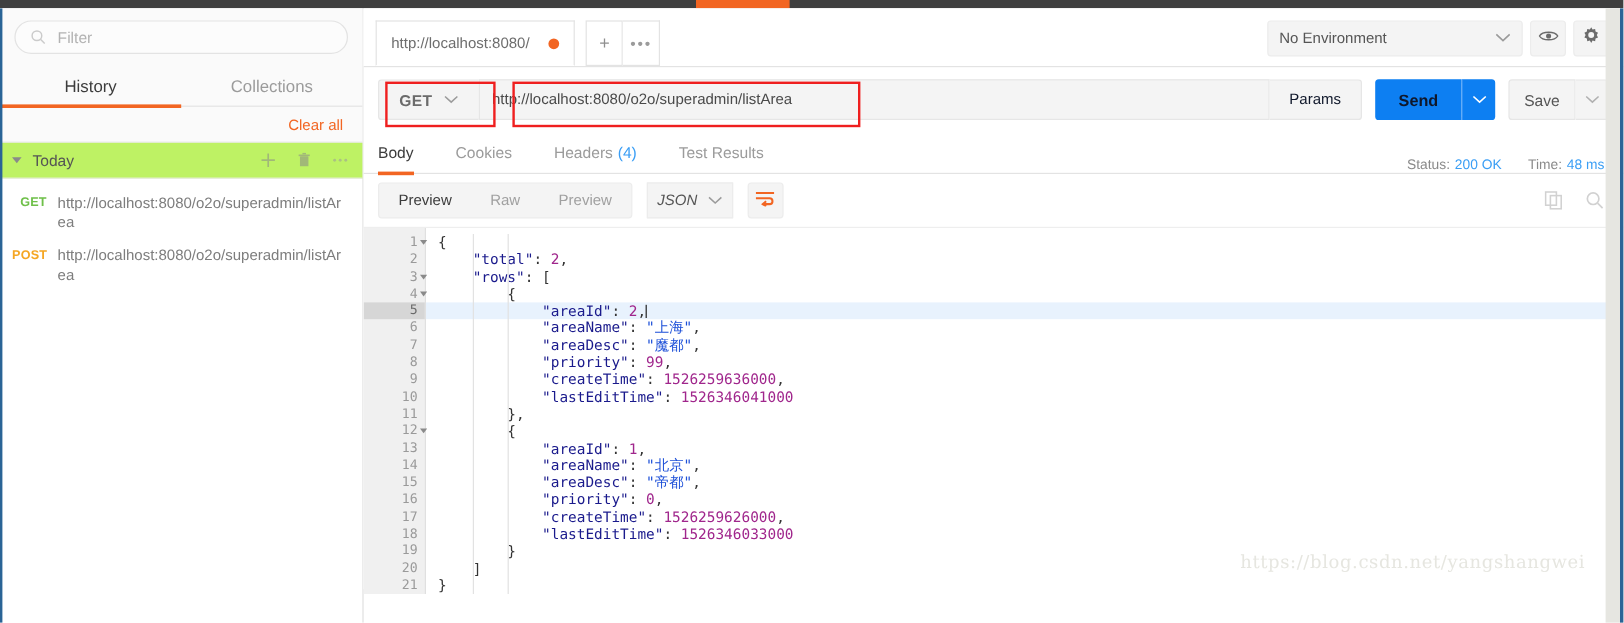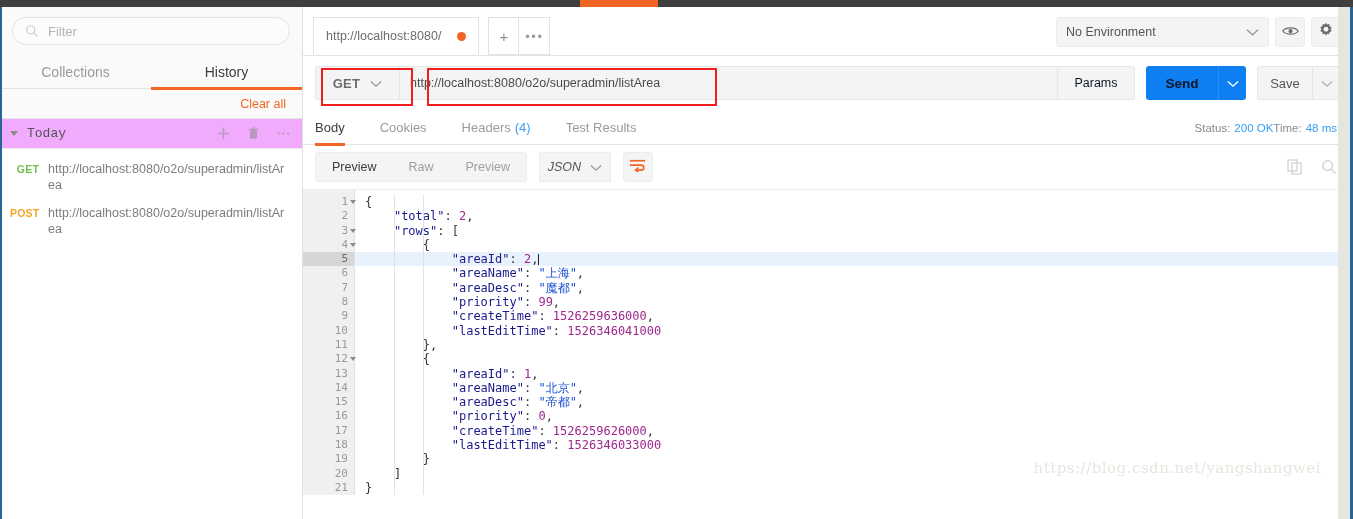--- a/index.html
+++ b/index.html
@@ -38,23 +38,22 @@
   .side-tab.active { color: #3c3c3c; }
   .side-tab.active::after {
     content: ""; position: absolute; left: 0; right: 0; bottom: -1px; height: 3px; background: #f26522;
   }
 
   .clear-row { height: 30px; background: #fafafa; display: flex; align-items: center; justify-content: flex-end;
                padding-right: 16px; border-bottom: 1px solid #e6e6e6; }
   .clear-row .lbl { font-size: 12.5px; color: #f26522; cursor: pointer; }
 
   .today-row {
-    height: 30px; background: #f0abfc; display: flex; align-items: center; padding: 0 12px 0 10px;
+    height: 30px; background: #bef264; display: flex; align-items: center; padding: 0 12px 0 10px;
     border-bottom: 1px solid #ededed;
-    font-family: Liberation Mono, monospace;
   }
   .caret-dn { width: 0; height: 0; border-left: 4.5px solid transparent; border-right: 4.5px solid transparent;
               border-top: 5.5px solid #8a8a8a; margin-right: 9px; }
   .today-row .lbl { font-size: 13px; color: #555; flex: 1; }
   .today-row .acts { display: flex; align-items: center; gap: 17px; }
   .today-row .acts .ico { width: 13px; height: 13px; opacity: .55; cursor: pointer; }
 
   .hist-list { padding-top: 6px; }
   .hist-item { display: flex; padding: 6px 12px 6px 10px; cursor: pointer; }
   .hist-item .meth { width: 38px; flex: none; font-size: 10.5px; font-weight: bold; text-align: right;
@@ -122,22 +121,22 @@
   .annot { position: absolute; border: 2.5px solid #ef1f1f; pointer-events: none; }
 
   
   .resptabs { height: 35px; border-bottom: 1px solid #e3e3e3; display: flex; align-items: center;
               padding-left: 12px; position: relative; }
   .rtab { font-size: 13px; color: #9b9b9b; margin-right: 35px; cursor: pointer; position: relative;
           height: 35px; display: flex; align-items: center; }
   .rtab.active { color: #3c3c3c; }
   .rtab.active::after { content: ""; position: absolute; left: 0; right: 0; bottom: -1px; height: 3px; background: #f26522; }
   .rtab .cnt { color: #3a9ef5; margin-left: 4px; }
-  .statusinfo { position: absolute; right: 16px; top: 0; height: 35px; display: flex; align-items: center;
-                font-size: 11.5px; color: #8a8a8a; }
+  .statusinfo { position: absolute; right: 16px; top: 10px; height: 35px; display: flex; align-items: center;
+                font-size: 11.5px; color: #8a8a8a; gap: 22px; }
   .statusinfo b { font-weight: normal; color: #3a9ef5; margin-left: 4px; }
 
   
   .fmtbar { height: 44px; display: flex; align-items: center; padding: 0 12px; position: relative; }
   .seg { height: 30px; background: #f4f4f4; border: 1px solid #ececec; border-radius: 3px; display: flex;
          align-items: center; }
   .seg .s { padding: 0 16px; font-size: 12.5px; color: #a0a0a0; height: 30px; display: flex;
             align-items: center; cursor: pointer; }
   .seg .s.active { color: #3c3c3c; }
   .jsonsel { margin-left: 12px; width: 72px; height: 30px; background: #f4f4f4; border: 1px solid #ececec;
@@ -192,25 +191,25 @@
           <svg viewBox="0 0 16 16" width="14" height="14">
               <circle cx="6.6" cy="6.6" r="4.6" fill="none" stroke="#9b9b9b" stroke-width="1.4"></circle>
               <line x1="10.2" y1="10.2" x2="14" y2="14" stroke="#9b9b9b" stroke-width="1.4"></line>
             </svg>
         </span>
         <span class="ph">Filter</span>
       </div>
     </div>
 
     <div class="side-tabs">
+      <div class="side-tab active">
+        <span>History</span>
+      </div>
       <div class="side-tab">
         <span>Collections</span>
-      </div>
-      <div class="side-tab active">
-        <span>History</span>
       </div>
     </div>
 
     <div class="clear-row">
       <span class="lbl">Clear all</span>
     </div>
 
     <div class="today-row">
       <span class="caret-dn"></span>
       <span class="lbl">Today</span>

